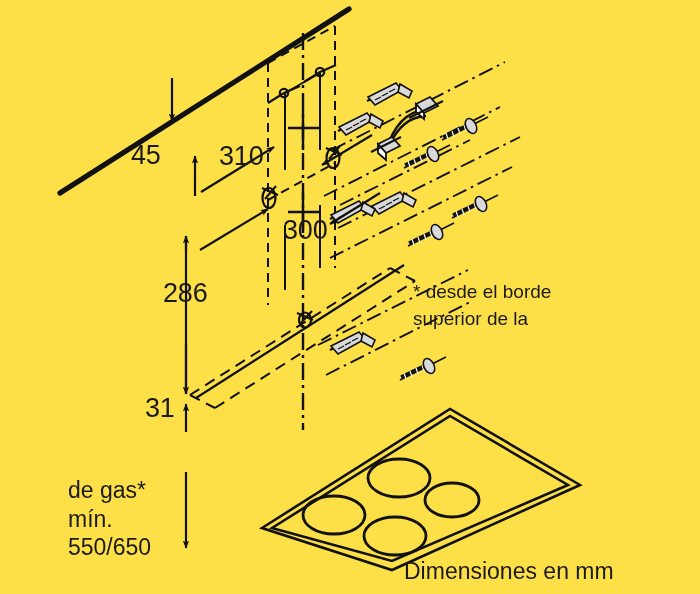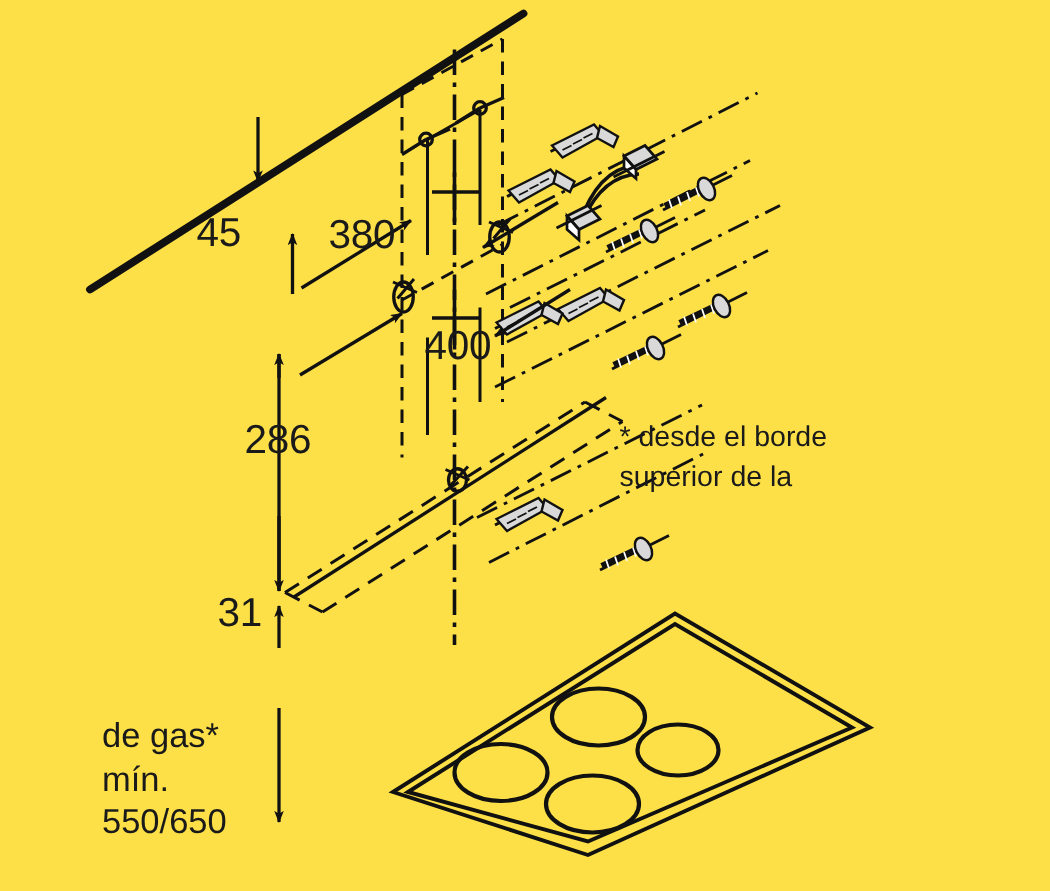--- a/index.html
+++ b/index.html
@@ -241,29 +241,30 @@
       <path d="M272,528 L450,416 L568,485 L392,561 Z" fill="none" stroke="#111111" stroke-width="2.6"></path>
       <ellipse cx="334" cy="515" rx="31" ry="19" fill="none" stroke="#111111" stroke-width="2.8"></ellipse>
       <ellipse cx="399" cy="478" rx="31" ry="19" fill="none" stroke="#111111" stroke-width="2.8"></ellipse>
       <ellipse cx="395" cy="536" rx="31" ry="19" fill="none" stroke="#111111" stroke-width="2.8"></ellipse>
       <ellipse cx="452" cy="500" rx="27" ry="17" fill="none" stroke="#111111" stroke-width="2.8"></ellipse>
     </g>
   </svg>
 
   <div class="lbl dim-num" style="left:131px; top:140px;">45</div>
 
-  <div class="lbl dim-num" style="left:219px; top:141px;">380</div>
-
-  <div class="lbl dim-num" style="left:283px; top:215px;">400</div>
+  <div class="lbl dim-num" style="left:219px; top:141px;">310</div>
+
+  <div class="lbl dim-num" style="left:283px; top:215px;">300</div>
 
   <div class="lbl dim-num" style="left:163px; top:278px;">286</div>
 
   <div class="lbl dim-num" style="left:145px; top:393px;">31</div>
 
   <div class="lbl note-txt" style="left:413px; top:281px;">* desde el borde</div>
   <div class="lbl note-txt" style="left:413px; top:308px;">superior de la</div>
 
   <div class="lbl block-txt" style="left:68px; top:477px;">de gas*</div>
   <div class="lbl block-txt" style="left:68px; top:506px;">mín.</div>
   <div class="lbl block-txt" style="left:68px; top:534px;">550/650</div>
 
+  <div class="lbl foot-txt" style="left:404px; top:558px;">Dimensiones en mm</div>
 
 </div>
 
 </body></html>

